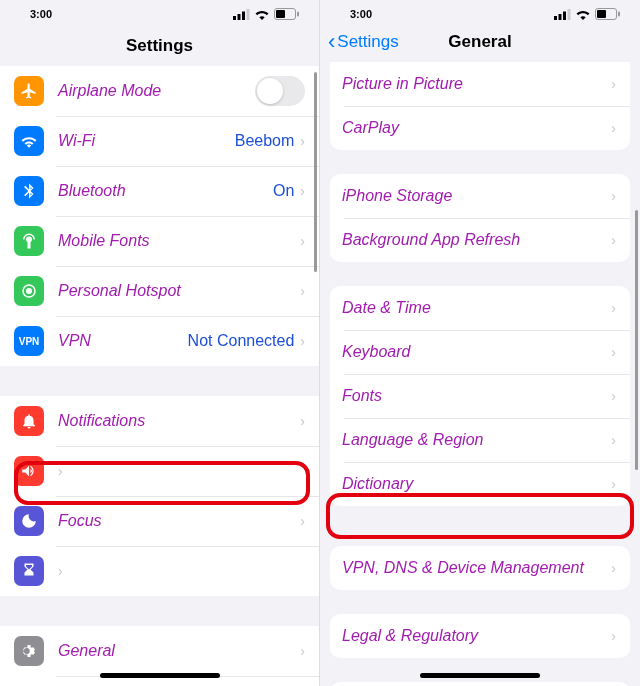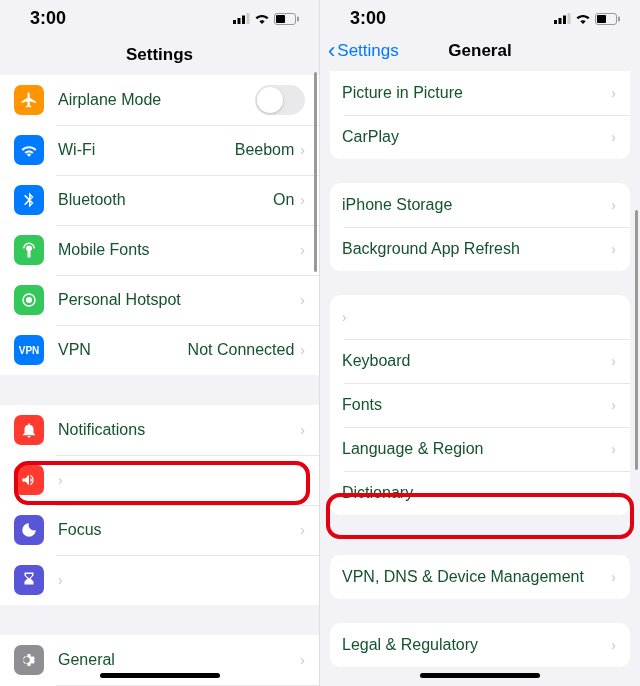--- a/index.html
+++ b/index.html
@@ -1,37 +1,37 @@
 <!DOCTYPE html>
 <html><head>
 <meta charset="utf-8">
 <style>
   * { box-sizing: border-box; margin: 0; padding: 0; }
   body { font-family: -apple-system, "Helvetica Neue", Arial, sans-serif; background: #f2f2f7; }
   .container { display: flex; width: 640px; height: 686px; }
   .phone { width: 320px; height: 686px; background: #f2f2f7; position: relative; overflow: hidden; border-right: 1px solid #ddd; }
   .phone:last-child { border-right: none; }
-  .status-bar { display: flex; justify-content: space-between; align-items: center; padding: 8px 20px 2px 30px; font-size: 18px; font-weight: 600; }
+  .status-bar { display: flex; justify-content: space-between; align-items: center; padding: 8px 20px 2px 30px; font-size: 11px; font-weight: 600; }
   .status-icons { display: flex; align-items: center; gap: 4px; }
   .header-settings { text-align: center; font-size: 17px; font-weight: 600; padding: 14px 0 10px 0; position: relative; }
   .header-general { display: flex; align-items: center; padding: 10px 12px; position: relative; }
   .back-link { color: #007aff; font-size: 17px; display: flex; align-items: center; position: absolute; left: 8px; }
   .back-link .chev { font-size: 22px; margin-right: 2px; }
   .header-general .title { font-size: 17px; font-weight: 600; flex: 1; text-align: center; }
   .group { background: #fff; margin: 10px 10px 0 10px; border-radius: 10px; overflow: hidden; }
   .phone-left .group { margin: 0; border-radius: 0; }
   .phone-left .group + .group { margin-top: 30px; }
   .phone-left .group.first { margin-top: 0; }
   .row { display: flex; align-items: center; padding: 10px 14px 10px 12px; min-height: 44px; position: relative; }
   .phone-left .row { padding-left: 14px; }
   .row + .row::before { content: ""; position: absolute; top: 0; left: 56px; right: 0; height: 1px; background: #e5e5ea; }
   .phone-right .row + .row::before { left: 14px; }
   .icon-box { width: 30px; height: 30px; border-radius: 7px; margin-right: 14px; display: flex; align-items: center; justify-content: center; flex-shrink: 0; }
-  .row-label { flex: 1; font-size: 16px; color: #14532d; }
-  .row-value { font-size: 16px; color: #14532d; margin-right: 6px; }
+  .row-label { flex: 1; font-size: 16px; color: #a21caf; font-style: italic; }
+  .row-value { font-size: 16px; color: #1d4ed8; margin-right: 6px; }
   .chevron { color: #c7c7cc; font-size: 14px; }
   .toggle { width: 50px; height: 30px; background: #e9e9eb; border-radius: 15px; position: relative; }
   .toggle::after { content: ""; width: 26px; height: 26px; background: #fff; border-radius: 50%; position: absolute; top: 2px; left: 2px; box-shadow: 0 1px 3px rgba(0,0,0,0.2); }
   .highlight { position: absolute; border: 4px solid #e3000f; border-radius: 14px; pointer-events: none; z-index: 10; }
   .home-bar { position: absolute; bottom: 8px; left: 50%; transform: translateX(-50%); width: 120px; height: 5px; background: #000; border-radius: 3px; }
   .scroll-ind { position: absolute; right: 2px; width: 3px; background: #999; border-radius: 2px; }
   
   .ic-orange{background:#ff9500}.ic-blue{background:#007aff}.ic-green{background:#34c759}.ic-red{background:#ff3b30}.ic-gray{background:#8e8e93}
   .ic-moon{background:#5856d6}.ic-notif{background:#ff3b30}.ic-vpn{background:#007aff}
   .icon-box svg { width: 18px; height: 18px; fill: #fff; }
@@ -227,20 +227,21 @@
         <span class="chevron">›</span>
       </div>
       <div class="row">
         <span class="row-label">Background App Refresh</span>
         <span class="chevron">›</span>
       </div>
     </div>
 
     <div class="group" style="margin-top:24px;">
       <div class="row">
+        <span class="row-label">Date &amp; Time</span>
         <span class="chevron">›</span>
       </div>
       <div class="row">
         <span class="row-label">Keyboard</span>
         <span class="chevron">›</span>
       </div>
       <div class="row">
         <span class="row-label">Fonts</span>
         <span class="chevron">›</span>
       </div>

